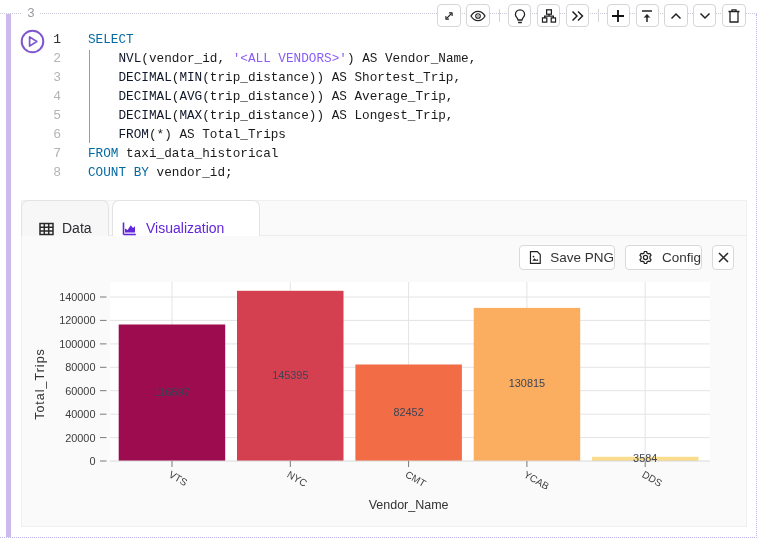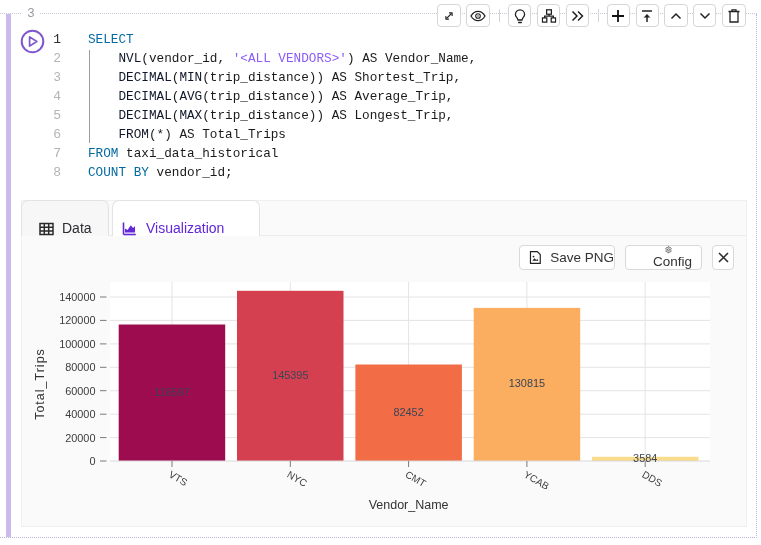--- a/index.html
+++ b/index.html
@@ -159,21 +159,21 @@
   <div class="abs" style="left:21px;top:235px;width:725px;height:0;border-top:1px solid #ececec;z-index:1;"></div>
 
   <div class="pbtn" style="left:519px;width:96px;justify-content:flex-start;padding-left:8.5px;">
     <svg width="13" height="15" viewBox="0 0 13 15" fill="none" stroke="#222" stroke-width="1.2">
       <path d="M1.5 1.5 L8.5 1.5 L11.5 4.5 L11.5 13.5 L1.5 13.5 Z"></path>
       <circle cx="4.6" cy="6.6" r="0.9" fill="#222" stroke="none"></circle>
       <path d="M3.4 10.8 L5.6 8.2 L7.4 10 L8.6 9 L9.6 10.8 Z" fill="#222" stroke="none"></path>
     </svg>
     <span style="margin-left:9px;">Save PNG</span>
   </div>
-  <div class="pbtn" style="left:624.5px;width:77.5px;justify-content:flex-end;padding-left:9.5px;flex-direction:column;">
+  <div class="pbtn" style="left:624.5px;width:77.5px;justify-content:flex-end;padding-left:9.5px;">
     <svg width="15" height="15" viewBox="0 0 16 16" fill="none" stroke="#222" stroke-width="1.3">
       <path d="M6.8 1.6 L9.2 1.6 L9.6 3.3 A5 5 0 0 1 11 4.1 L12.7 3.6 L13.9 5.6 L12.7 6.9 A5 5 0 0 1 12.7 9.1 L13.9 10.4 L12.7 12.4 L11 11.9 A5 5 0 0 1 9.6 12.7 L9.2 14.4 L6.8 14.4 L6.4 12.7 A5 5 0 0 1 5 11.9 L3.3 12.4 L2.1 10.4 L3.3 9.1 A5 5 0 0 1 3.3 6.9 L2.1 5.6 L3.3 3.6 L5 4.1 A5 5 0 0 1 6.4 3.3 Z"></path>
       <circle cx="8" cy="8" r="2.2"></circle>
     </svg>
     <span style="margin-left:9px;">Config</span>
   </div>
   <div class="pbtn" style="left:711.7px;width:22.7px;">
     <svg width="11" height="11" viewBox="0 0 11 11" fill="none" stroke="#2a2a2a" stroke-width="1.5">
       <path d="M1 1 L10 10 M10 1 L1 10"></path>
     </svg>

